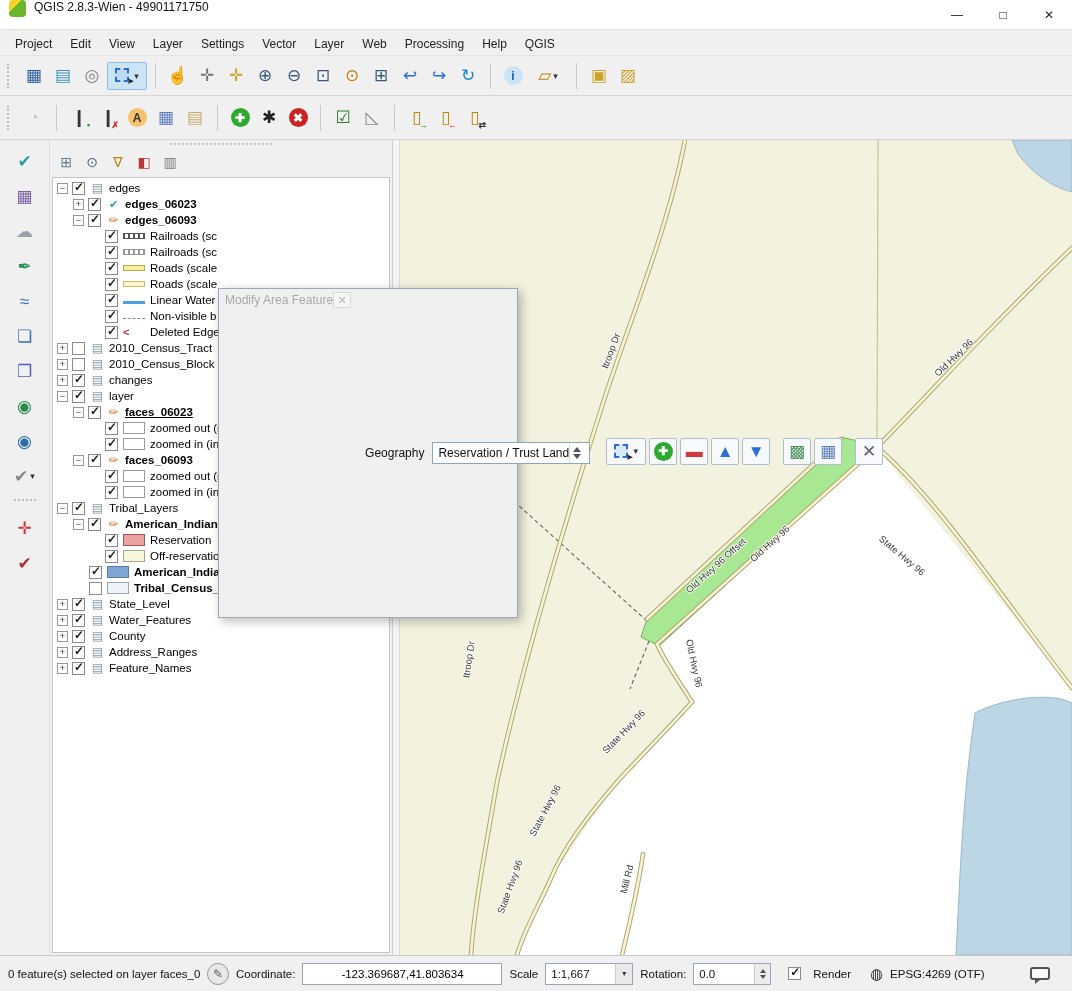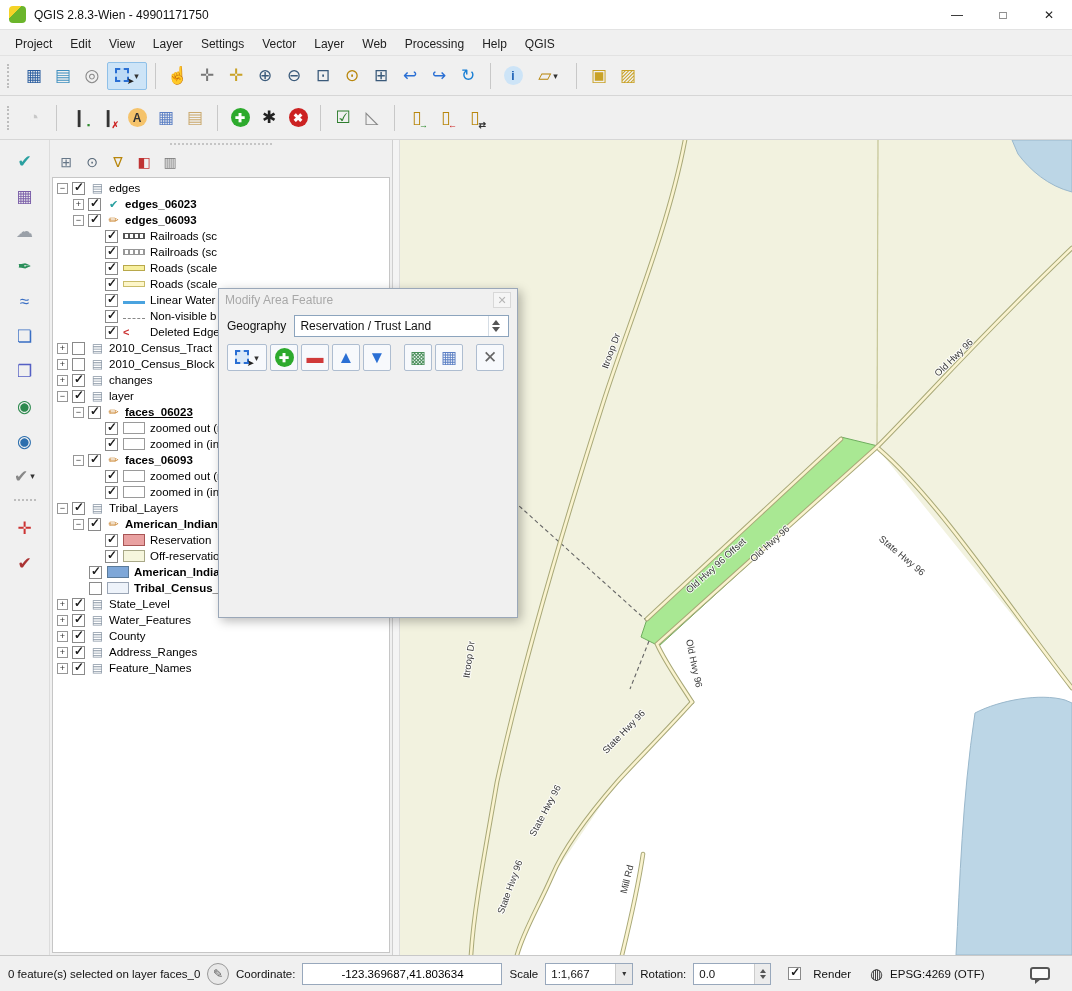--- a/index.html
+++ b/index.html
@@ -1,20 +1,20 @@
 <!DOCTYPE html>
 <html><head>
 <meta charset="utf-8">
 <style>
   *{box-sizing:border-box;margin:0;padding:0}
   html,body{width:1072px;height:991px;overflow:hidden}
   body{font-family:"Liberation Sans",sans-serif;font-size:12px;background:#f0f0f0;position:relative;color:#111}
 
   
-  .titlebar{height:30px;background:#fff;display:flex;align-items:center;border-bottom:1px solid #e3e3e3}
+  .titlebar{height:30px;background:#fff;display:flex;border-bottom:1px solid #e3e3e3}
   .qgis-logo{width:17px;height:17px;margin:0 8px 0 9px;border-radius:4px;
     background:linear-gradient(135deg,#f5d328 0 38%,#6bb52b 38%)}
   .title-text{font-size:12px;color:#111}
   .winbtns{margin-left:auto;display:flex;height:100%}
   .winbtn{width:46px;height:100%;display:flex;align-items:center;justify-content:center;font-size:12px;color:#222}
 
   
   .menubar{height:26px;display:flex;align-items:flex-end;background:#f0f0f0;border-bottom:1px solid #e2e2e2;padding-left:6px}
   .menu-item{padding:4px 9px;color:#222;font-size:12px}
 
@@ -89,21 +89,21 @@
   .map svg{display:block}
   .rcase{fill:none;stroke:#a8a878;stroke-width:4.6;stroke-linecap:round}
   .rfill{fill:none;stroke:#faf3cf;stroke-width:2.6;stroke-linecap:round}
   .dashln{fill:none;stroke:#666;stroke-width:1.1;stroke-dasharray:4 3}
   .bline{fill:none;stroke:#c5c596;stroke-width:1.2}
   .rdlbl{font:9.5px "Liberation Sans",sans-serif;fill:#3a3a3a;text-anchor:middle;
     paint-order:stroke;stroke:rgba(255,255,255,.85);stroke-width:2px}
 
   
   .dialog{position:absolute;left:218px;top:148px;width:300px;height:330px;background:#f0f0f0;
-    border:1px solid #9aa7b8;box-shadow:3px 3px 10px rgba(0,0,0,.28);z-index:10;display:flex;flex-direction:column}
+    border:1px solid #9aa7b8;box-shadow:3px 3px 10px rgba(0,0,0,.28);z-index:10;display:flex;flex-direction:row}
   .dlg-title{height:22px;display:flex;align-items:center;padding:0 6px;color:#a8a8a8;font-size:12px;flex:none}
   .dlg-close{margin-left:auto;width:18px;height:16px;color:#b5b5b5;display:flex;align-items:center;
     justify-content:center;font-size:11px;border:1px solid #d8d8d8;background:#f5f5f5}
   .dlg-geo{display:flex;align-items:center;padding:4px 8px 5px;gap:8px;flex:none}
   .combo{flex:1;height:22px;background:#fff;border:1px solid #8ca4bd;display:flex;align-items:center;padding:0 5px}
   .spin{margin-left:auto;display:flex;flex-direction:column;justify-content:center;width:15px;gap:2px;
     border-left:1px solid #d5dde5;height:100%;align-items:center}
   .arr-up{width:0;height:0;border-left:4px solid transparent;border-right:4px solid transparent;border-bottom:5px solid #555}
   .arr-dn{width:0;height:0;border-left:4px solid transparent;border-right:4px solid transparent;border-top:5px solid #555}
   .dlg-btns{display:flex;gap:3px;padding:2px 8px 6px;align-items:center;flex:none}

